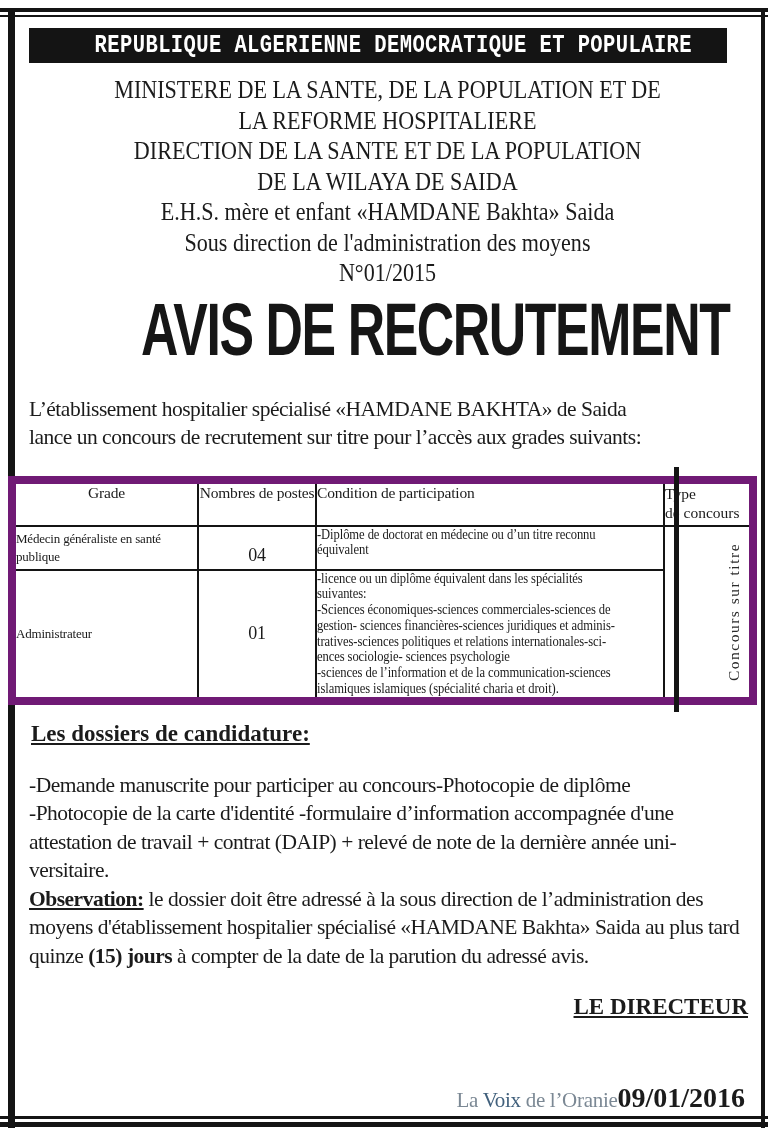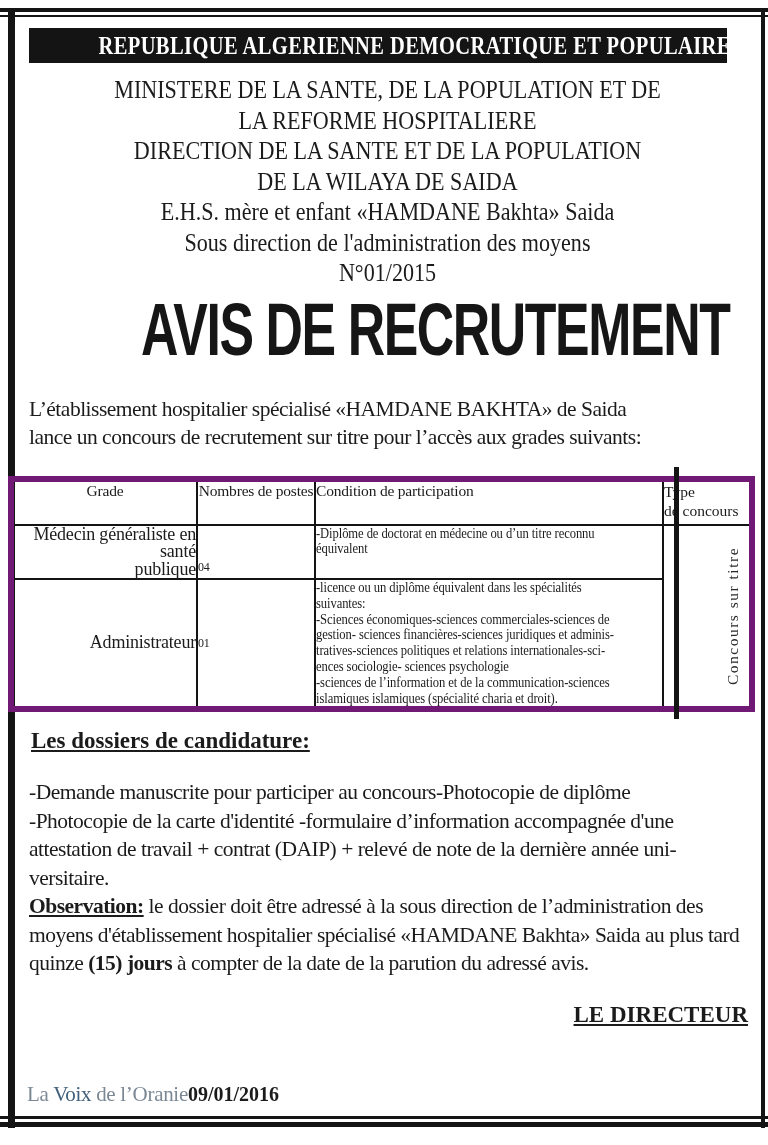--- a/index.html
+++ b/index.html
@@ -24,20 +24,21 @@
   .content { position: absolute; left: 15px; top: 18px; width: 745px; }
 
   
   .banner {
     margin: 10px 9px 0 14px;
     width: 698px; height: 35px;
     background: #141414;
     color: #ffffff;
     text-align: center;
     line-height: 35px;
+    font-family: Liberation Mono, monospace;
   }
   .banner-text {
     display: inline-block;
     font-weight: bold;
     font-size: 25px;
     letter-spacing: 0.5px;
     transform: scaleX(0.82);
     transform-origin: center;
     white-space: nowrap;
   }
@@ -76,37 +77,37 @@
     white-space: pre-line;
   }
   .intro { margin: 28px 0 0 14px; }
 
   
   .table-wrap { position: relative; margin: 24px 0 0 -7px; width: 749px; }
   table.recruit {
     border-collapse: collapse;
     table-layout: fixed;
     width: 689px;
-    border: 6px solid #701a75;
+    border: 8px solid #701a75;
   }
   table.recruit th, table.recruit td {
     border: 2px solid #141414;
     font-weight: normal;
     padding: 0;
   }
   col.c1 { width: 186px; } col.c2 { width: 118px; }
   col.c3 { width: 348px; } col.c4 { width: 89px;  }
   tr.hdr { height: 46px; }
   tr.r1  { height: 44px; }
   tr.r2  { height: 128px; }
   .h-grade, .h-postes { text-align: center; vertical-align: top; font-size: 15.5px; padding-top: 5px; letter-spacing: -0.2px; }
   .h-cond  { text-align: left; vertical-align: top; font-size: 15.5px; padding: 5px 4px 0 10px; letter-spacing: -0.2px; }
   .h-type  { text-align: left; vertical-align: top; font-size: 15.5px; padding-top: 5px; white-space: pre-line; line-height: 19px; border-left: none !important; }
-  .cell-grade { text-align: right; vertical-align: middle; font-size: 18px; line-height: 17.5px; white-space: pre-line; letter-spacing: -0.2px; }
-  .cell-postes { text-align: left; font-size: 12px; letter-spacing: -0.2px; }
+  .cell-grade { text-align: left; vertical-align: middle; font-size: 13px; line-height: 17.5px; white-space: pre-line; letter-spacing: -0.2px; }
+  .cell-postes { text-align: center; font-size: 18px; letter-spacing: -0.2px; }
   .r1 .cell-postes { vertical-align: bottom; padding-bottom: 3px; }
   .r2 .cell-postes { vertical-align: middle; }
   .cell-cond { text-align: left; vertical-align: top; padding: 2px 2px 2px 9px; border-radius: 20px; }
   .cond-inner {
     font-size: 14px; line-height: 15.8px;
     white-space: pre-line; letter-spacing: -0.1px;
     transform: scaleX(0.9); transform-origin: left top; width: 111%;
   }
   .cell-type { border-left: none !important; vertical-align: middle; text-align: center; }
   .rotated {
@@ -130,30 +131,31 @@
   .dossiers-body { margin: 24px 0 0 14px; }
   .observation { margin: 0 4px 0 14px; white-space: normal; }
   .obs-bold { font-weight: bold; text-align: right; }
 
   
   .directeur { margin-top: 24px; text-align: right; padding-right: 12px; font-size: 23px; }
 
   
   .footer {
     position: absolute;
-    left: 15px; top: 1082px;
+    left: 4px; top: 1082px;
     width: 751px;
     display: flex;
     align-items: baseline;
+    justify-content: flex-end;
   }
   .newspaper { margin-left: 12px; font-size: 21px; letter-spacing: -0.3px; white-space: nowrap; }
   .np-grey { color: #7b8894; }
   .np-blue { color: #41607c; }
   .anep { flex: 1; text-align: center; font-weight: bold; font-size: 21px; letter-spacing: 0.5px; position: relative; left: 38px; }
-  .pub-date { font-weight: bold; font-size: 20px; margin-right: 10px; }
+  .pub-date { font-weight: bold; font-size: 28px; margin-right: 10px; }
 </style>
 </head>
 <body>
 
 <div class="page">
 
   <div class="rule rule-top-a"></div>
   <div class="rule rule-top-b"></div>
   <div class="rule bar-left"></div>
   <div class="rule rule-right"></div>

